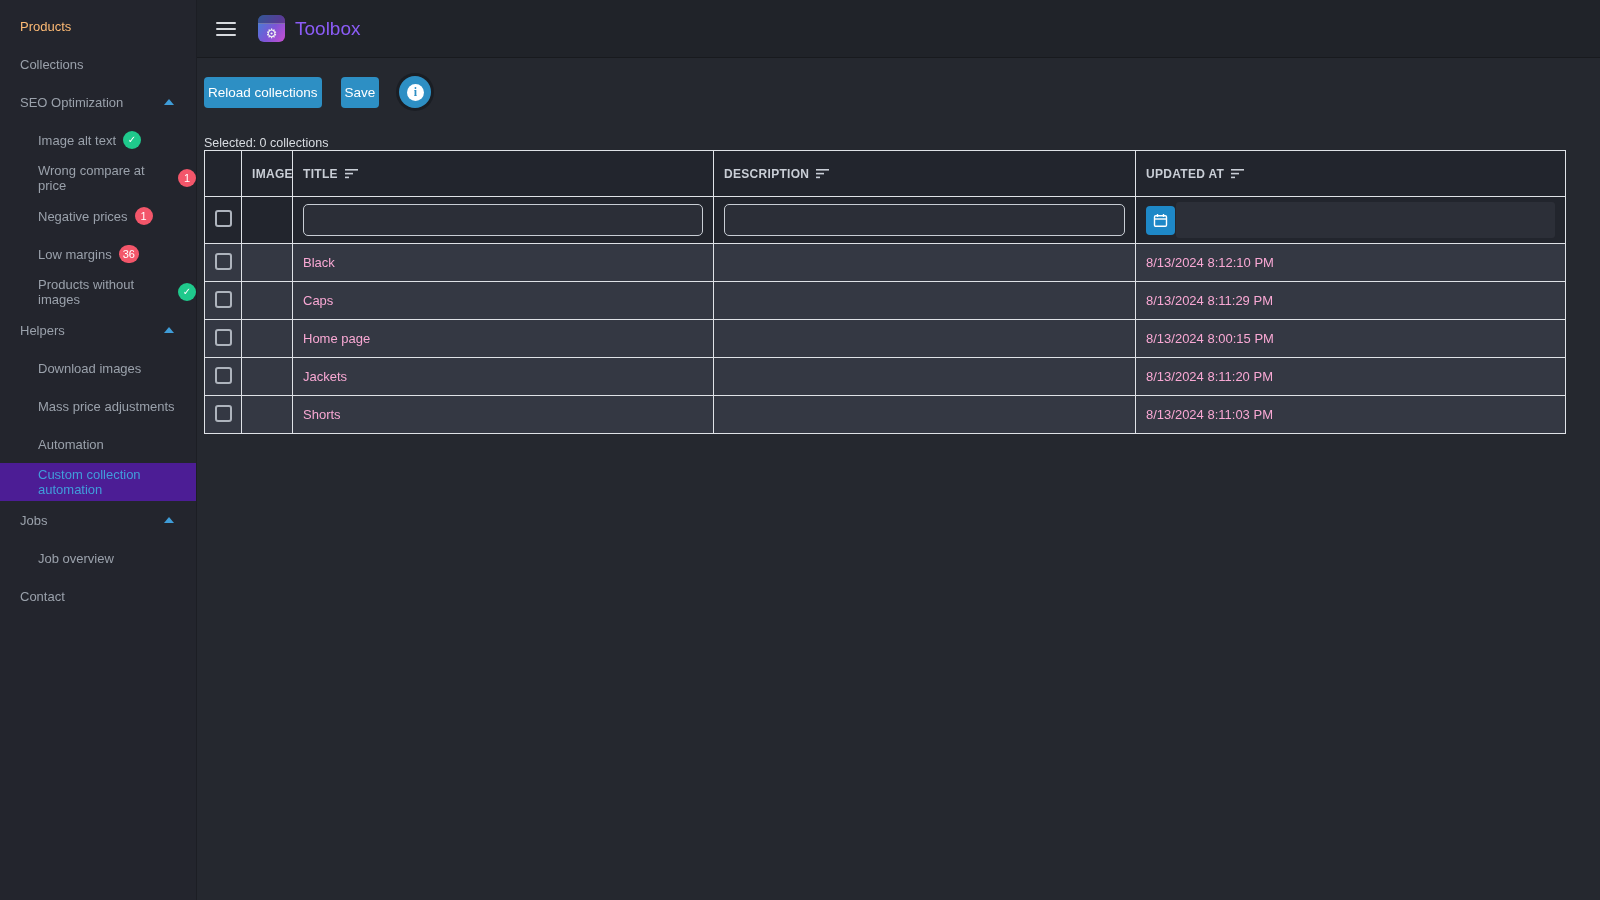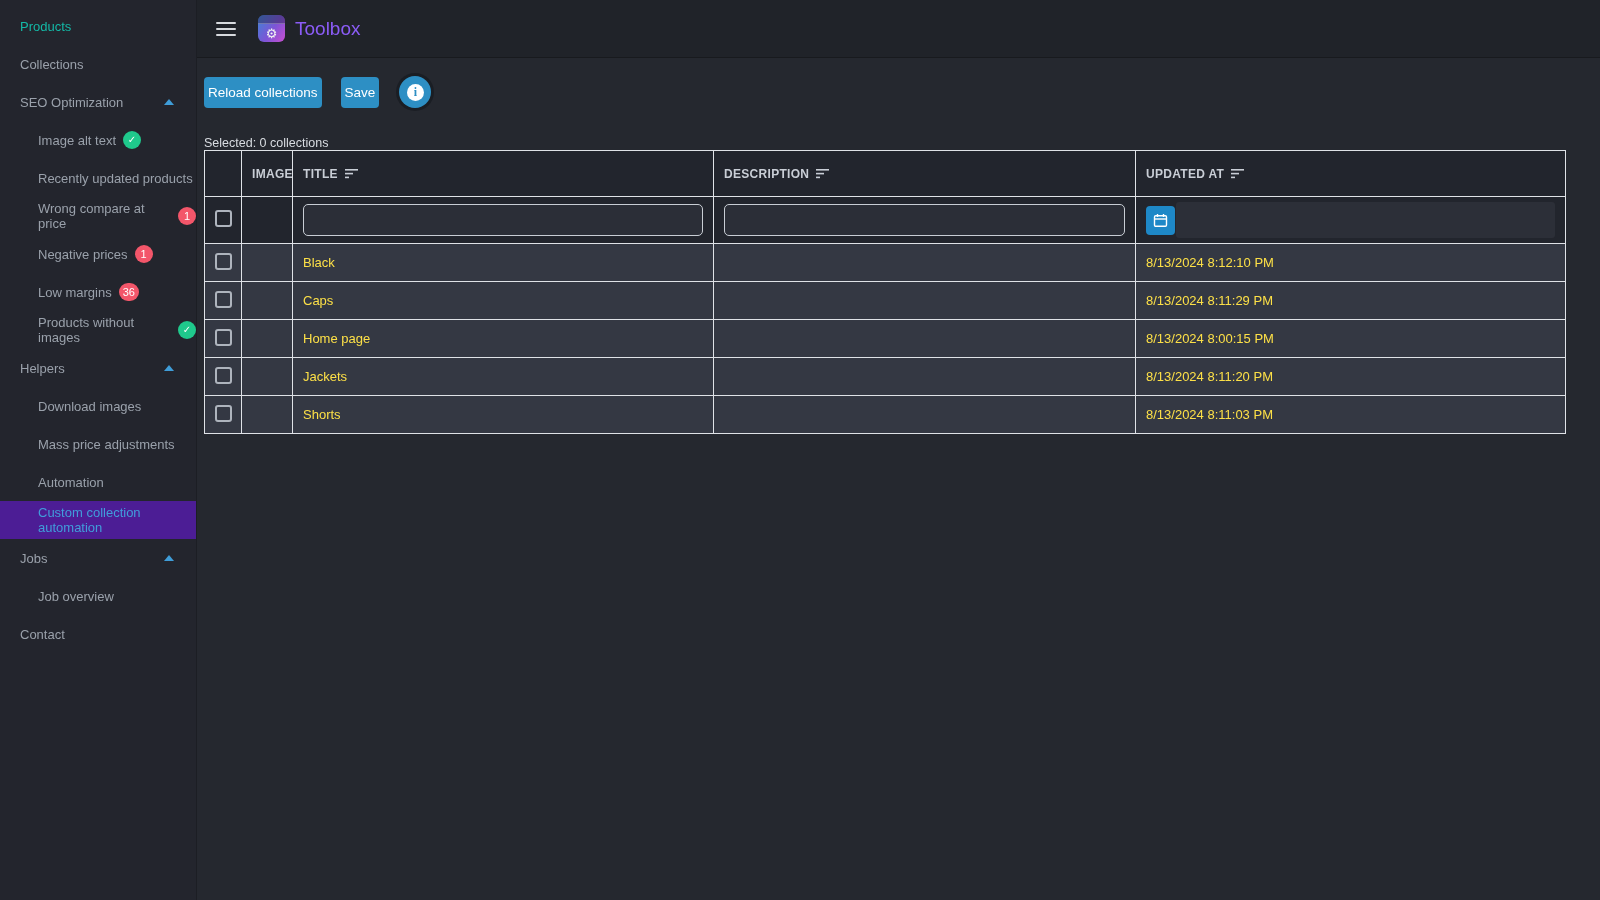--- a/index.html
+++ b/index.html
@@ -3,21 +3,21 @@
 <meta charset="utf-8">
 <style>
   * { margin:0; padding:0; box-sizing:border-box; }
   html,body { width:1600px; height:900px; background:#25282f; font-family:"Liberation Sans", sans-serif; overflow:hidden; }
   .app { display:flex; width:1600px; height:900px; }
 
   
   .sidebar { width:197px; min-width:197px; height:900px; background:#23252d; padding-top:7px; border-right:1px solid #1c1e24; }
   .snav { position:relative; height:38px; display:flex; align-items:center; padding-left:20px; color:#9aa1ab; font-size:13px; cursor:pointer; }
   .snav.sub { padding-left:38px; }
-  .snav.blue .snav-label { color:#14b8a6; }
+  .snav.blue .snav-label { color:#fdba74; }
   .snav.active { background:#4c1d95; }
   .snav.active .snav-label { color:#419ddb; }
   .arrow-up { position:absolute; right:22px; top:50%; margin-top:-3px; width:0; height:0;
               border-left:5px solid transparent; border-right:5px solid transparent; border-bottom:6px solid #3f9dd8; }
   .badge { display:inline-block; margin-left:7px; min-width:18px; height:18px; border-radius:10px;
            font-size:11px; line-height:18px; text-align:center; color:#fff; padding:0 4px; }
   .badge.red { background:#f3566a; }
   .badge.green { background:#1fc98c; font-size:10px; }
 
   
@@ -43,21 +43,21 @@
 
   .selected-line { margin-top:21px; color:#d8dce1; font-size:12.5px; }
 
   
   table.grid { border-collapse:collapse; margin-top:0; width:1361px; table-layout:fixed; }
   table.grid th, table.grid td { border:1px solid #dfe2e7; padding:0 10px; vertical-align:middle; }
   tr.hdr { height:46px; background:#22252d; }
   tr.hdr th { text-align:left; color:#c9ced6; font-size:12px; font-weight:bold; letter-spacing:0.3px; }
   tr.filter { height:47px; background:#22252d; }
   tbody tr.data { height:38px; background:#343843; }
-  tbody tr.data td { color:#fde047; font-size:13px; }
+  tbody tr.data td { color:#f9a8d4; font-size:13px; }
   .col-check { width:37px; } .col-img { width:51px; } .col-title { width:421px; } .col-desc { width:422px; } .col-upd { width:430px; }
 
   .th-inner { display:flex; align-items:center; gap:7px; }
   .sort-icon { display:inline-block; }
 
   .checkbox { display:inline-block; width:17px; height:17px; border:2px solid #aeb4bd; border-radius:3px; background:transparent; cursor:pointer; }
   td.cell-check { text-align:center; padding:0; }
 
   .filter-input { width:100%; height:32px; background:#2b2e37; border:1px solid #c8cdd4; border-radius:5px;
                   color:#dfe3e8; font-size:13px; padding:0 8px; outline:none; }
@@ -79,23 +79,20 @@
     <div class="snav">
         <span class="snav-label">Collections</span>
       </div>
     <div class="snav">
         <span class="snav-label">SEO Optimization</span>
         <span class="arrow-up"></span>
       </div>
     <div class="snav sub">
         <span class="snav-label">Image alt text</span>
         <span class="badge green">✓</span>
-      </div>
-    <div class="snav sub">
-        <span class="snav-label">Recently updated products</span>
       </div>
     <div class="snav sub">
         <span class="snav-label">Wrong compare at price</span>
         <span class="badge red">1</span>
       </div>
     <div class="snav sub">
         <span class="snav-label">Negative prices</span>
         <span class="badge red">1</span>
       </div>
     <div class="snav sub">

